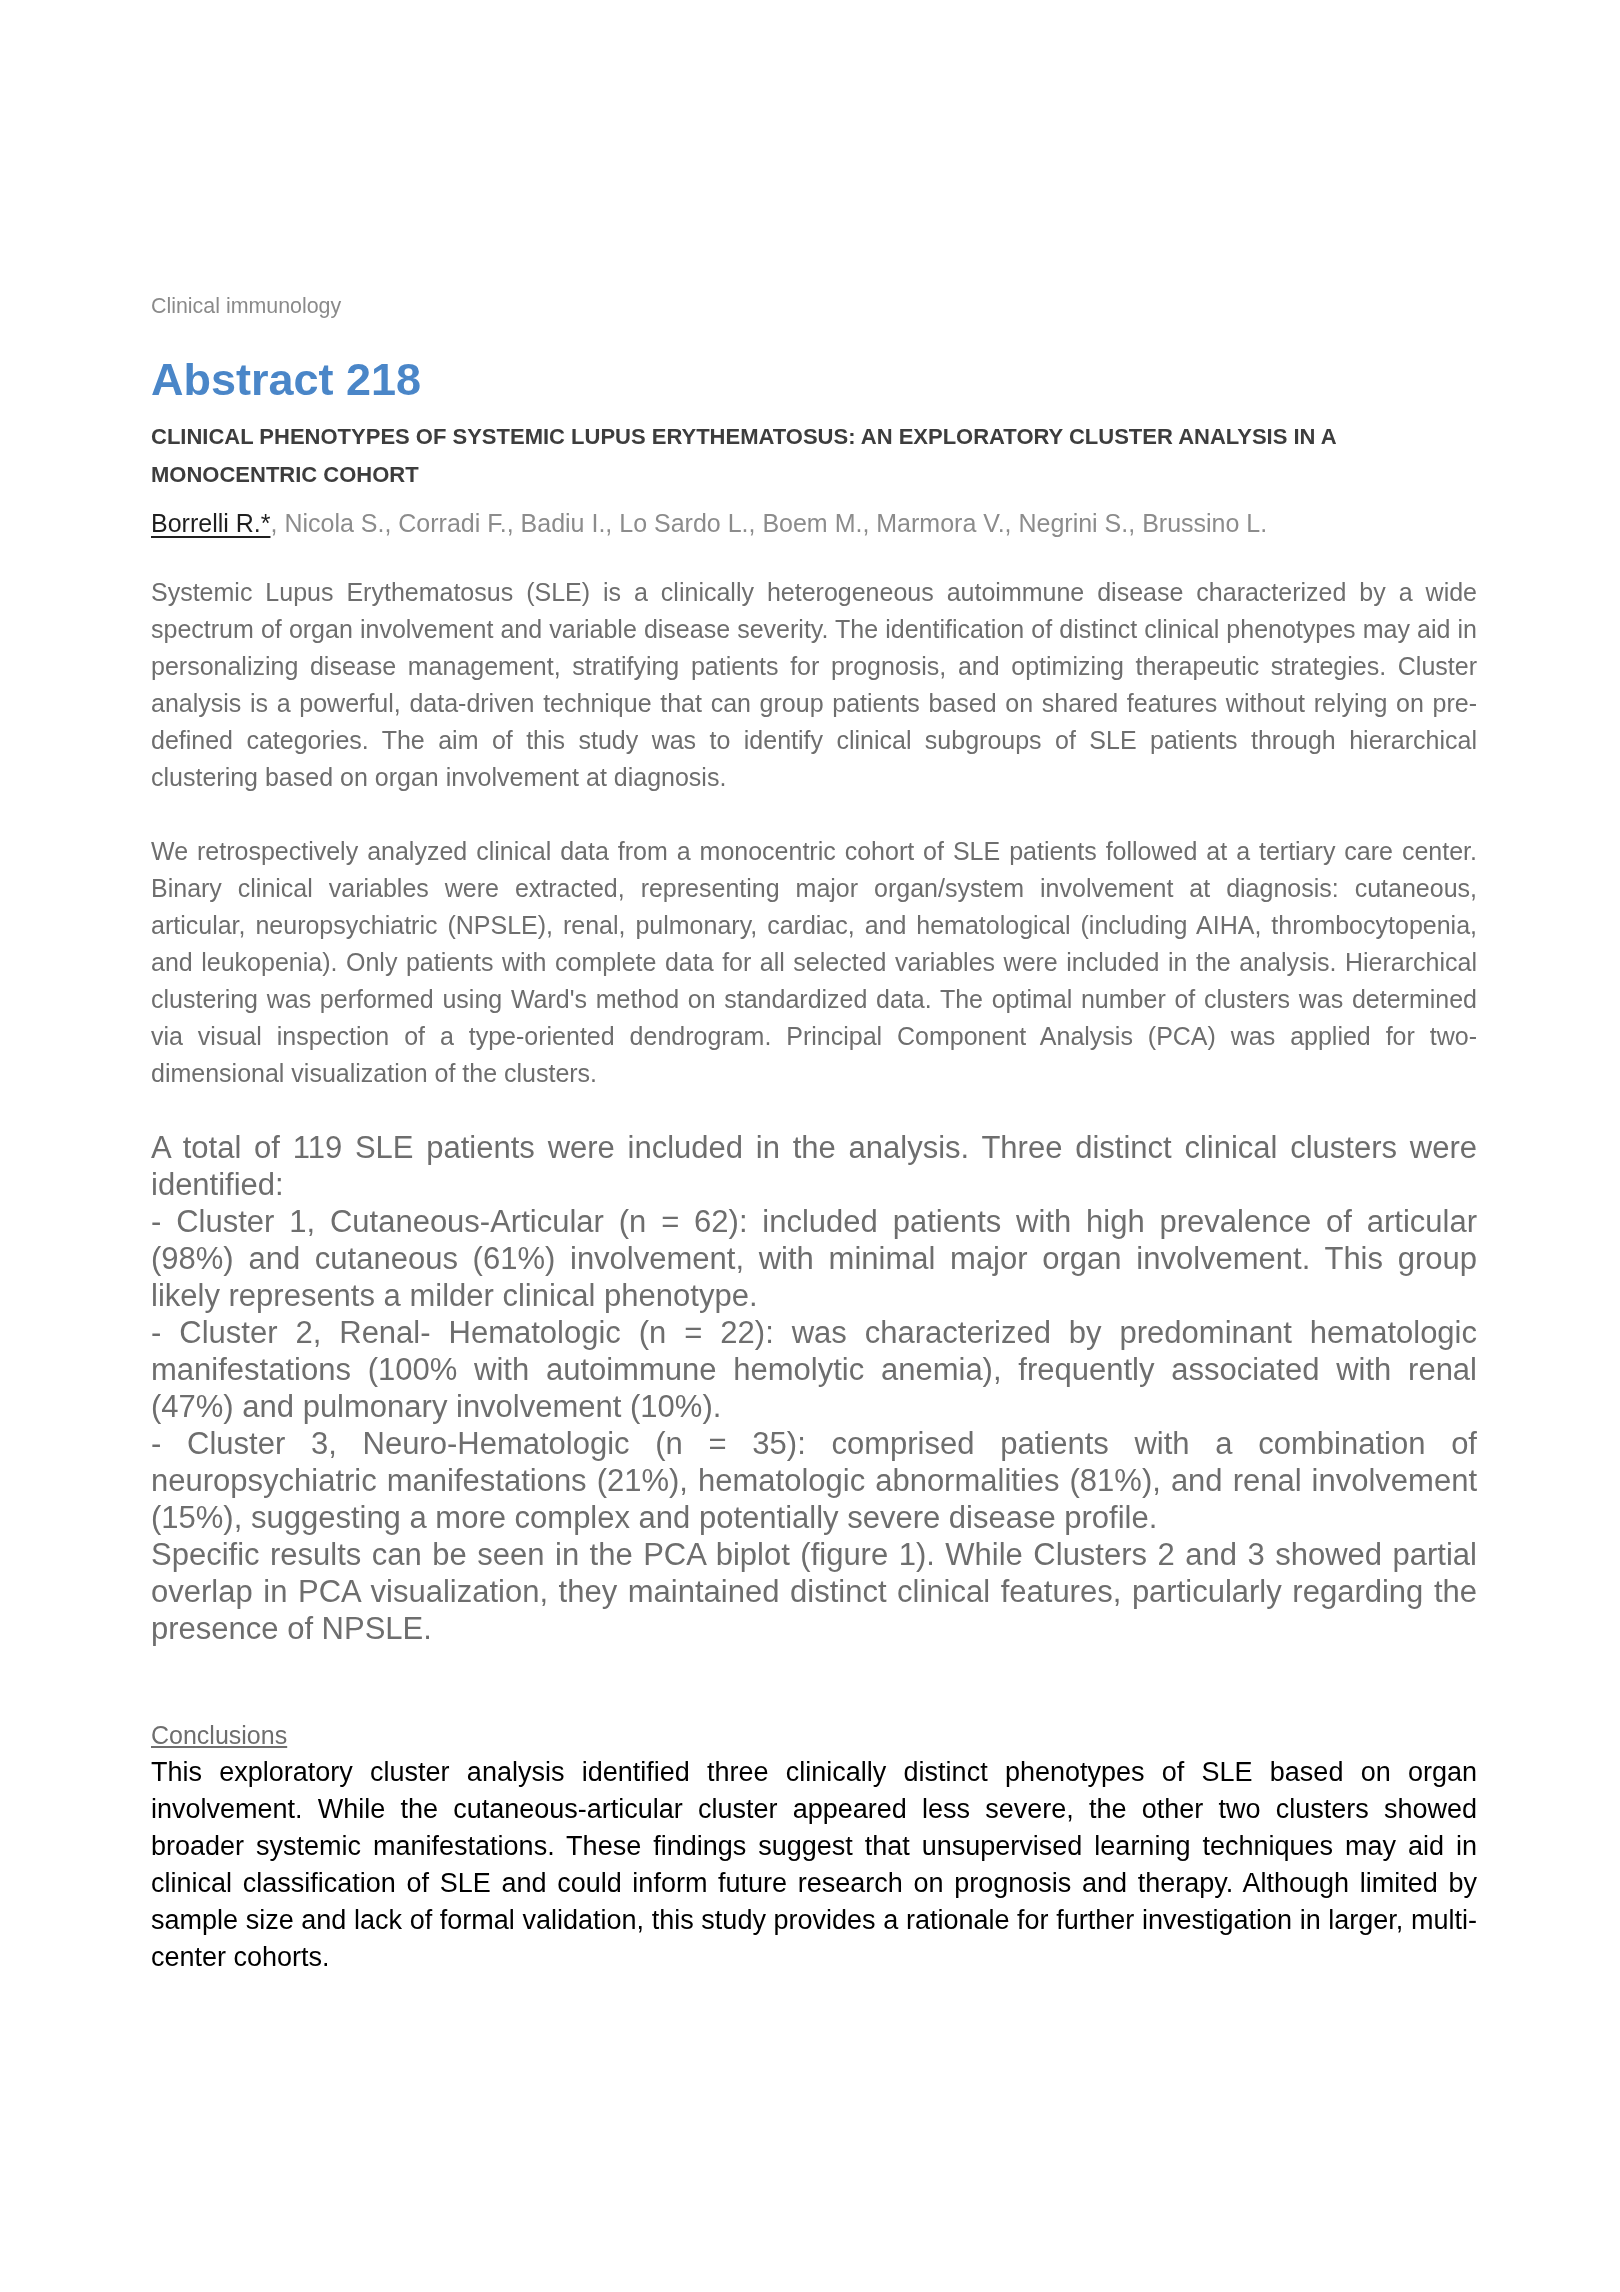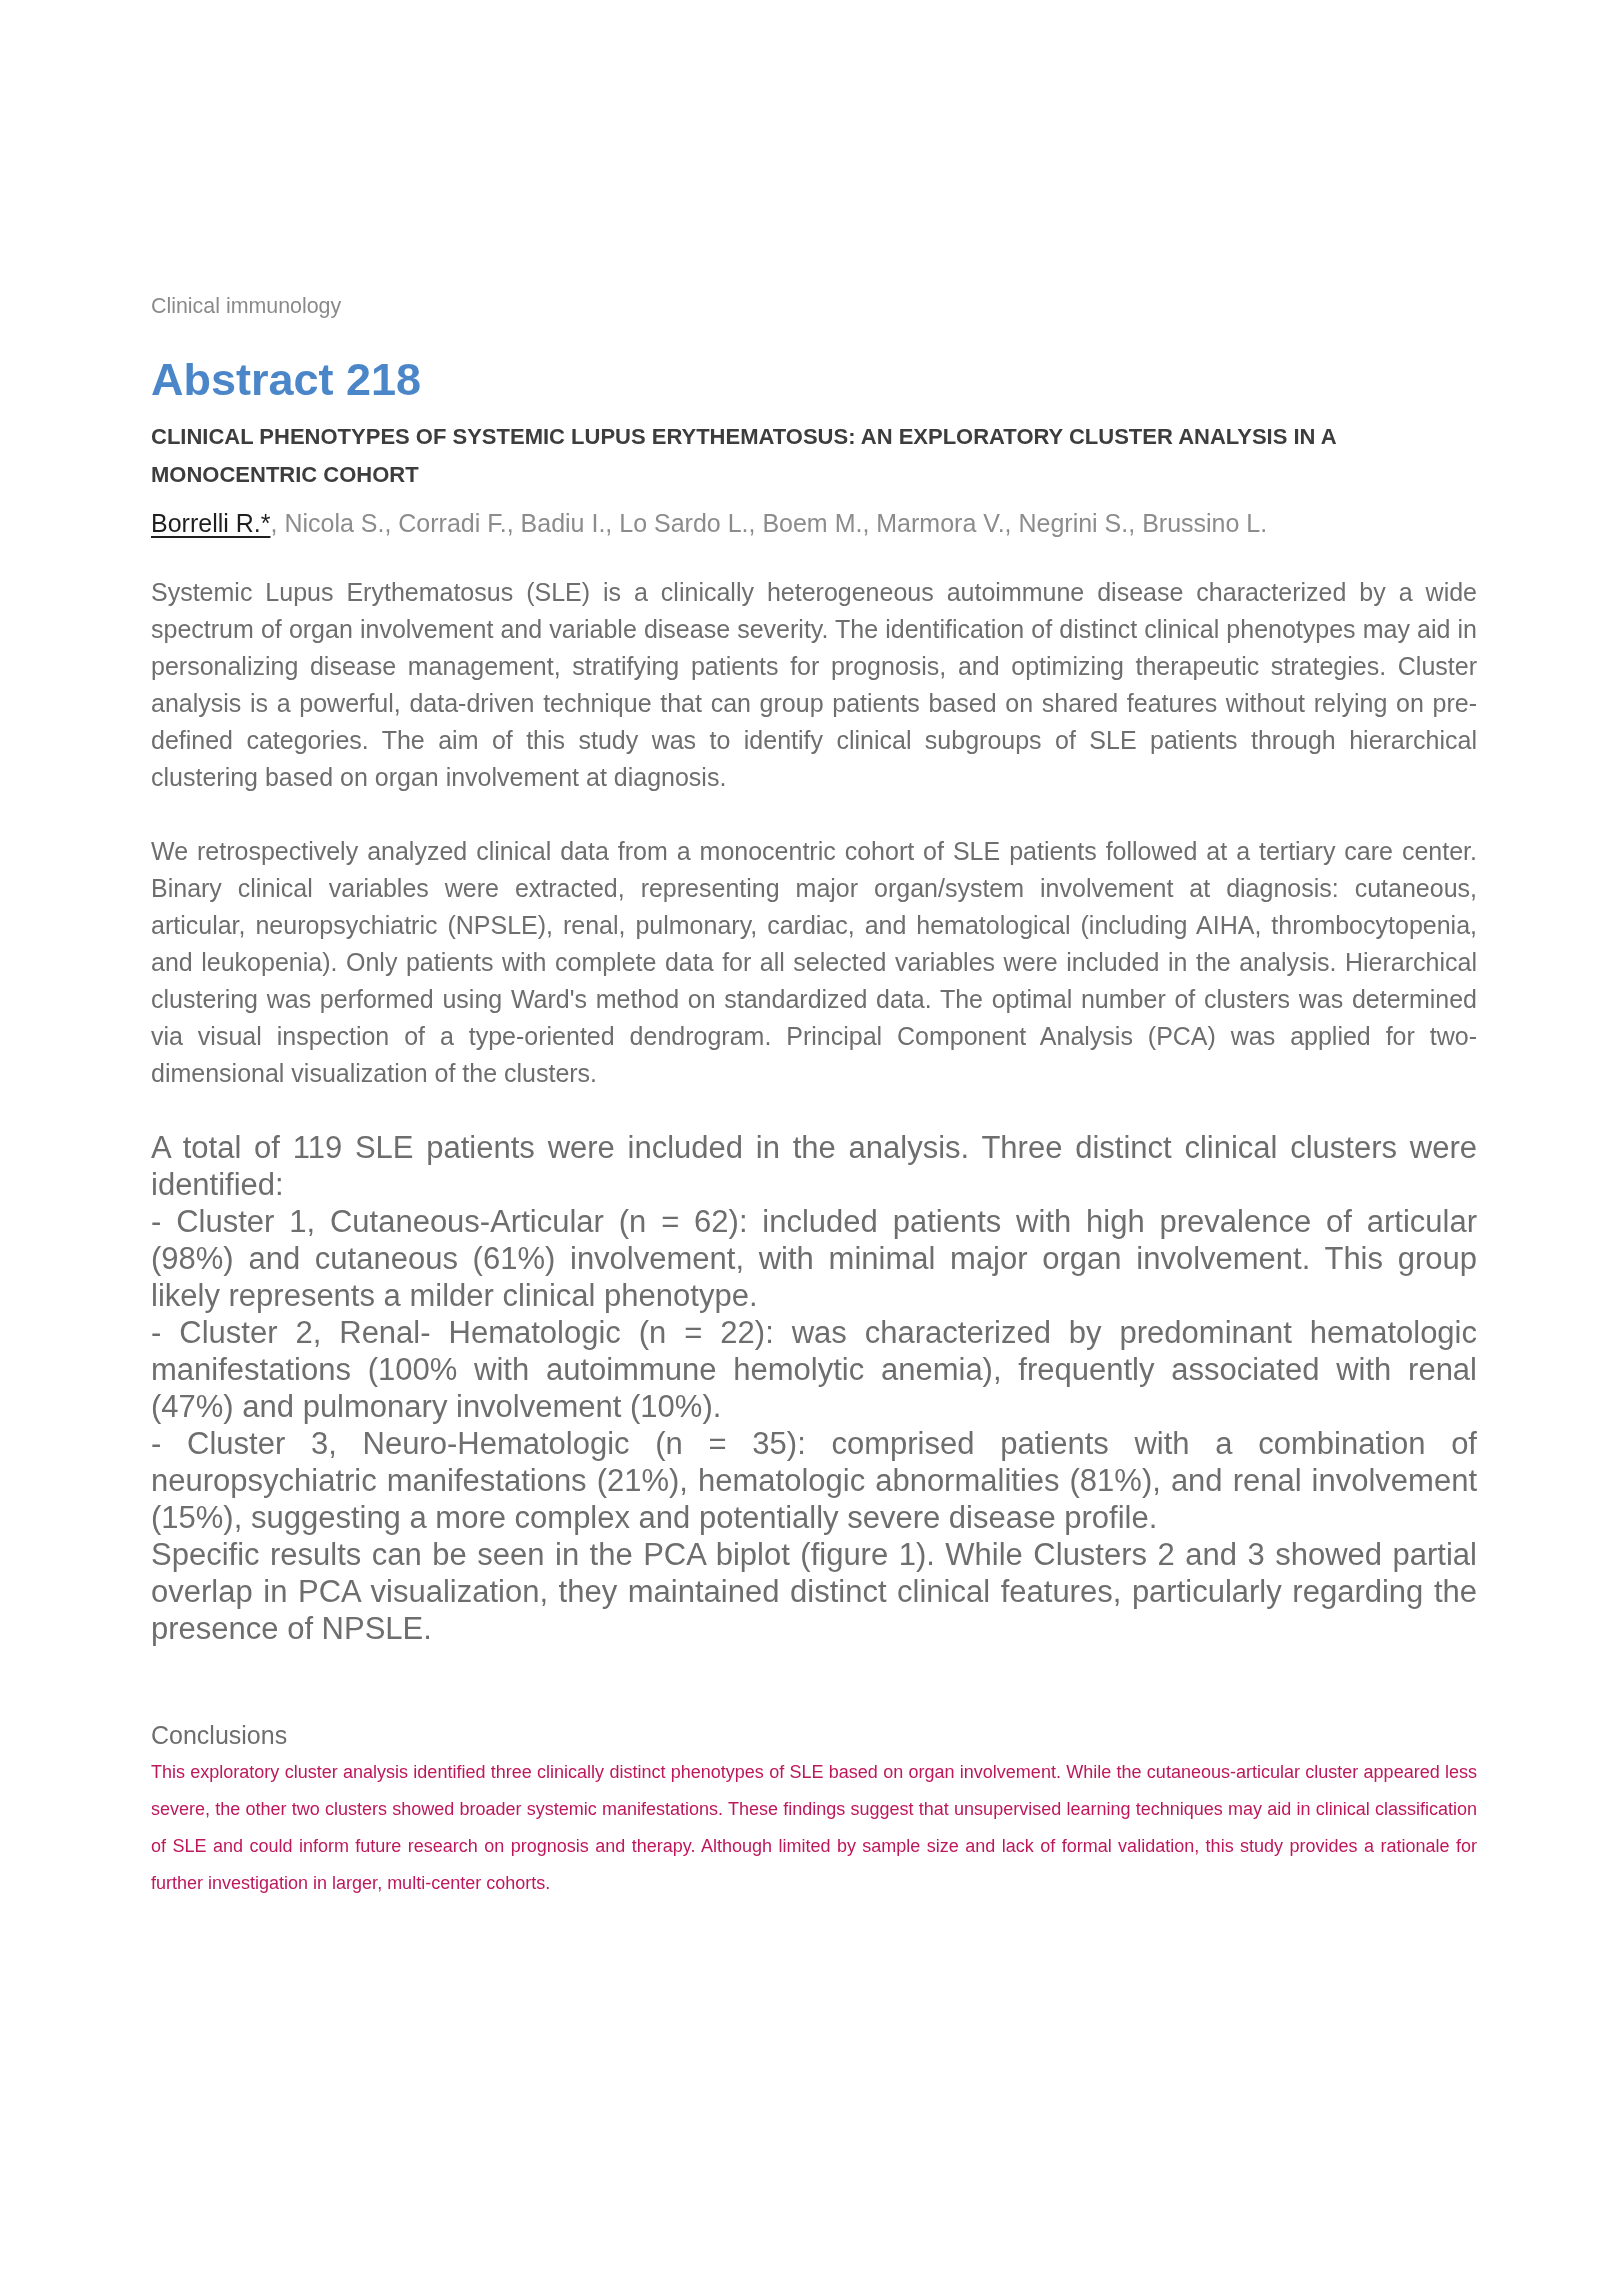--- a/index.html
+++ b/index.html
@@ -77,25 +77,26 @@
     color: #6e6e6e;
     text-align: justify;
   }
   .conclusions-block {
     margin-top: 70px;
   }
   .conclusions-heading {
     font-size: 25px;
     line-height: 37px;
     color: #6e6e6e;
+    text-decoration: underline;
   }
   .conclusions-text {
-    font-size: 18px;
+    font-size: 27px;
     line-height: 37px;
-    color: #be185d;
+    color: #000000;
     text-align: justify;
   }
 </style>
 </head>
 <body>
 
 <div class="content">
 
   <div class="category">Clinical immunology</div>
 

